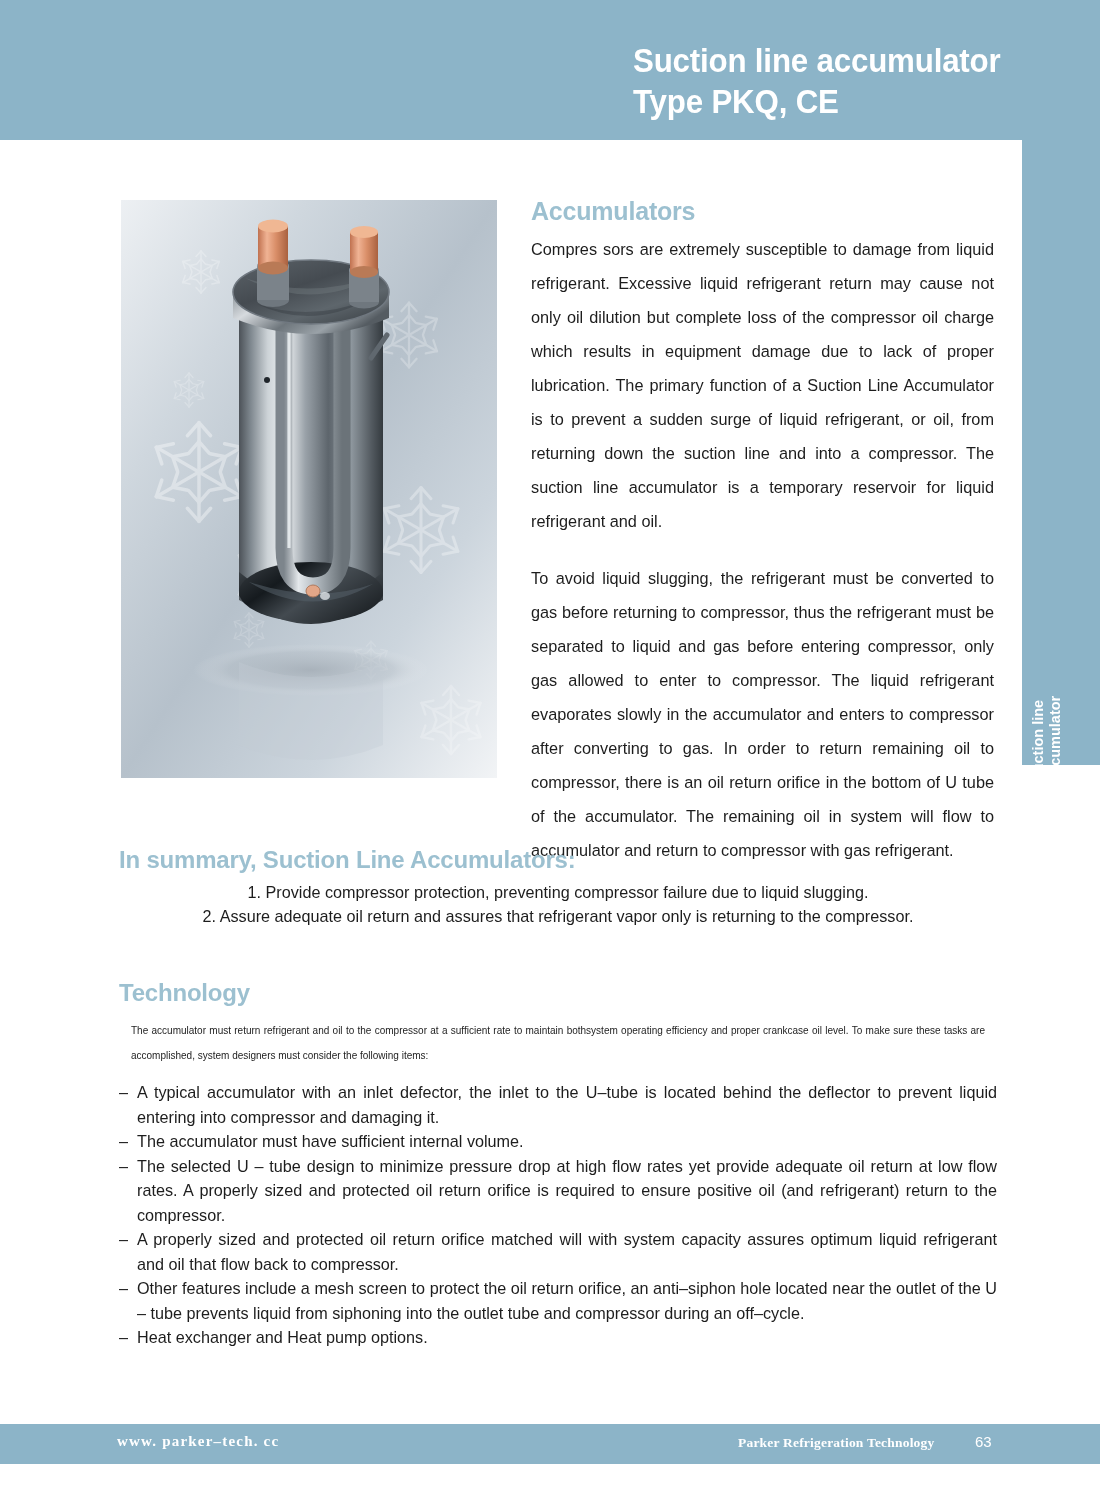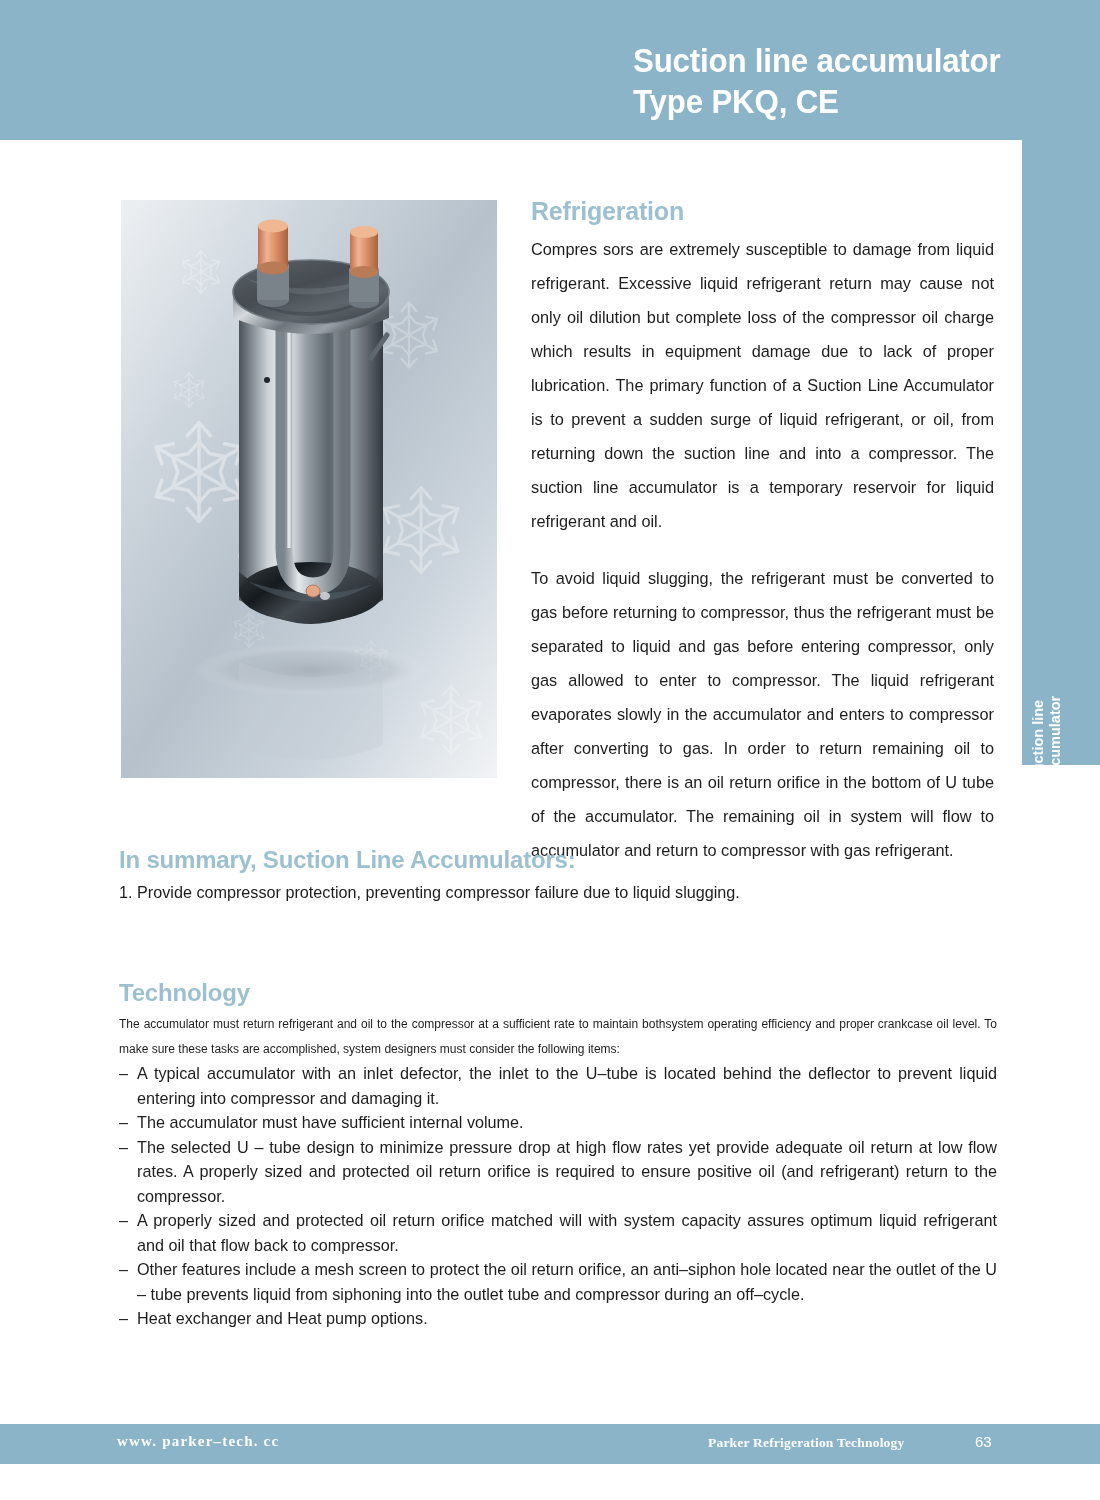--- a/index.html
+++ b/index.html
@@ -81,21 +81,21 @@
     left: 117px; top: 1433px;
     color: #ffffff;
     font-family: "Liberation Serif", serif;
     font-weight: bold;
     font-size: 15px;
     letter-spacing: 1.2px;
     text-align: right;
   }
   .footer-brand {
     position: absolute;
-    left: 708px; top: 1435px;
+    left: 738px; top: 1435px;
     color: #ffffff;
     font-family: "Liberation Serif", serif;
     font-weight: bold;
     font-size: 13.5px;
     letter-spacing: 0.2px;
   }
   .footer-page {
     position: absolute;
     left: 975px; top: 1433px;
     color: #ffffff;
@@ -149,32 +149,33 @@
     font-size: 24px;
     line-height: 29px;
     margin: 0 0 7px 0;
     letter-spacing: -0.2px;
   }
   .num-item {
     font-size: 16.2px;
     line-height: 23.8px;
     color: #1d1d1d;
     white-space: nowrap;
+    text-align: center;
   }
 
   
   .structure-sec {
     position: absolute;
     left: 119px; top: 978px;
     width: 878px;
   }
   .structure-sec .h-blue { margin-bottom: 5px; }
   .struct-intro {
-    margin: 0;
-    font-size: 12px;
+    margin: 12px;
+    font-size: 10px;
     line-height: 24.5px;
     color: #1d1d1d;
     text-align: justify;
     text-justify: inter-word;
   }
   .dash-list {
     margin: 0;
     padding: 0;
     list-style: none;
   }
@@ -383,28 +384,29 @@
       <rect x="228" y="70" width="30" height="32" fill="#7b838a"></rect>
       <ellipse cx="243" cy="70" rx="15" ry="6.5" fill="#8b939a"></ellipse>
       <rect x="229" y="32" width="28" height="40" fill="url(#copperGrad)"></rect>
       <ellipse cx="243" cy="32" rx="14" ry="6" fill="#f0b793"></ellipse>
       <ellipse cx="243" cy="72" rx="14" ry="6" fill="#b97a56"></ellipse>
     </g>
   </svg>
 </div>
 
 <div class="apps-col">
-  <h2 class="h-app">Refrigeration</h2>
+  <h2 class="h-app">Accumulators</h2>
   <p class="para">Compres sors  are extremely susceptible to damage from liquid  refrigerant. Excessive liquid  refrigerant return  may  cause not only  oil dilution but complete loss  of  the  compressor  oil  charge which results in equipment damage due to lack of proper lubrication. The primary  function of a Suction Line Accumulator is  to  prevent a sudden  surge  of  liquid refrigerant, or oil, from returning down the suction  line and  into a compressor.  The  suction  line  accumulator  is  a temporary reservoir for liquid refrigerant and oil.</p>
   <p class="para">To avoid  liquid  slugging,  the  refrigerant  must  be converted  to  gas before  returning  to  compressor, thus  the refrigerant must be separated to liquid and gas before  entering compressor,  only  gas  allowed to enter to compressor. The liquid refrigerant evaporates slowly in the  accumulator and enters to compressor after converting to  gas. In order to return remaining oil to compressor, there is an oil return  orifice in the bottom of U tube of the accumulator. The remaining oil in  system  will  flow to accumulator and return to compressor with gas refrigerant.</p>
 </div>
 
 <div class="summary-sec">
   <h2 class="h-blue">In summary, Suction Line Accumulators:</h2>
   <div class="num-item">1. Provide compressor protection, preventing compressor failure due to liquid slugging.</div>
+  <div class="num-item">2. Assure adequate oil return and assures that refrigerant vapor only is returning to the compressor.</div>
 </div>
 
 <div class="structure-sec">
   <h2 class="h-blue">Technology</h2>
   <p class="struct-intro">The accumulator  must  return refrigerant  and oil to  the  compressor  at a sufficient rate to maintain bothsystem  operating  efficiency  and  proper  crankcase  oil  level.  To  make  sure  these tasks  are accomplished, system designers must consider the following items:</p>
   <ul class="dash-list">
     <li>
       <span class="dash">–</span>
       <span>A typical accumulator with an inlet defector, the inlet to the U–tube is located behind the deflector to prevent liquid entering into compressor and damaging it.</span>
     </li>

